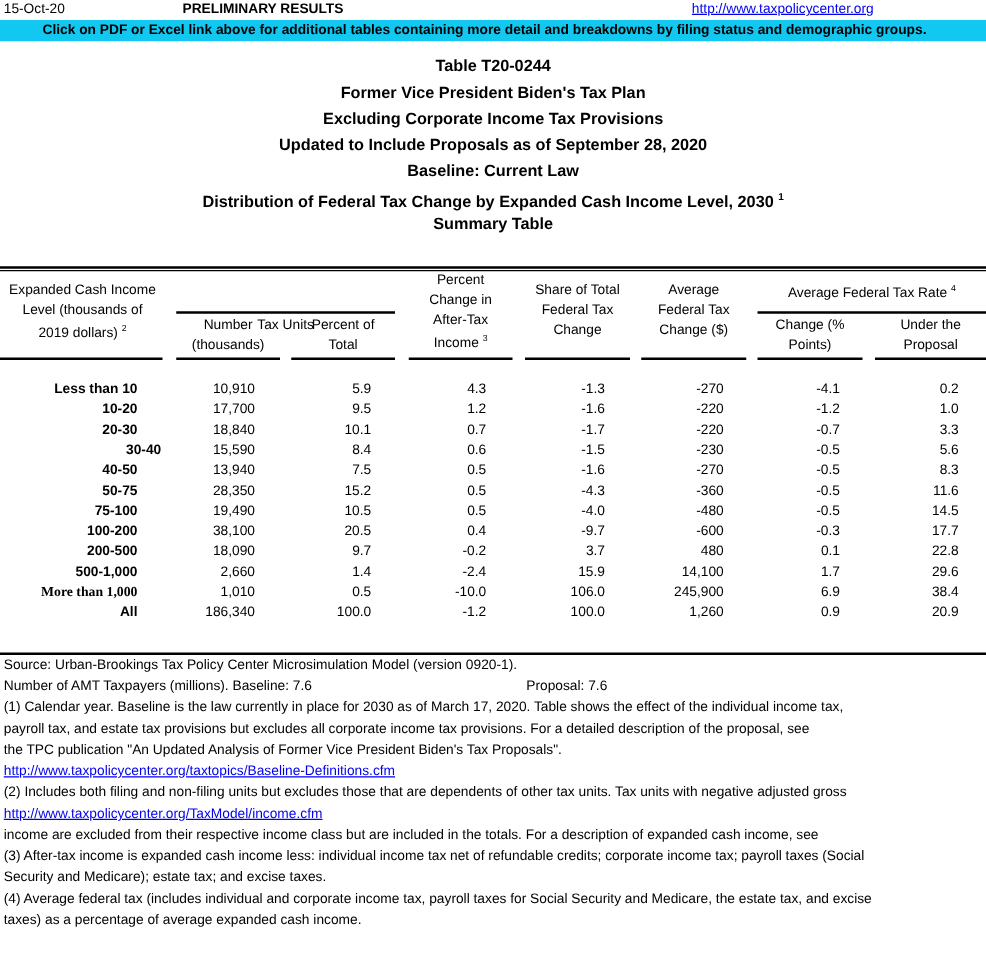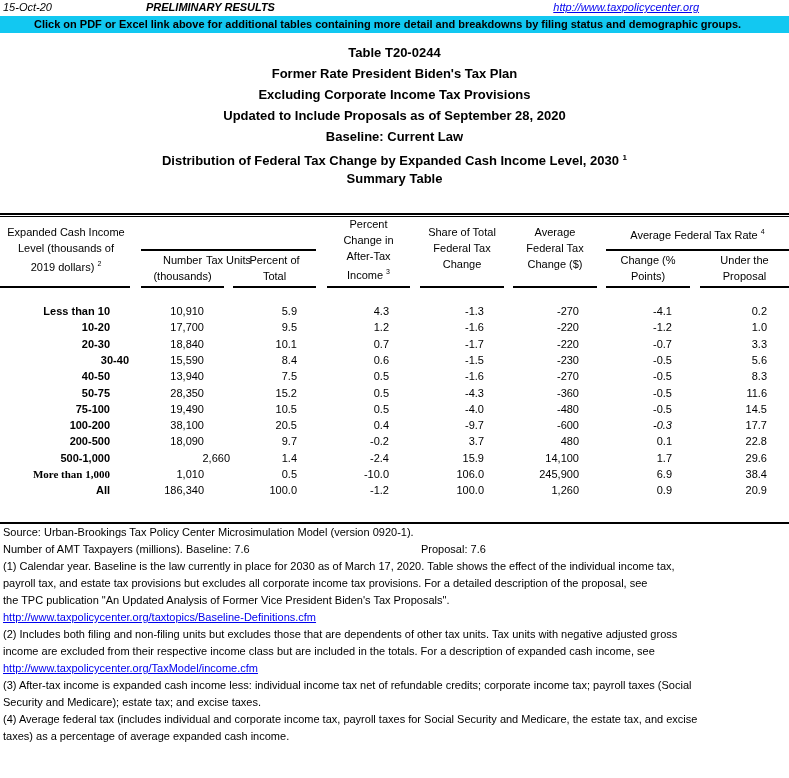--- a/index.html
+++ b/index.html
@@ -1,18 +1,18 @@
 <!DOCTYPE html>
 <html><head>
 <meta charset="utf-8">
 <style>
   html, body { margin:0; padding:0; background:#ffffff; }
   body { width:789px; height:778px; overflow:hidden; position:relative;
          font-family:"Liberation Sans", "DejaVu Sans", sans-serif; font-size:11px; color:#000; }
-  .topbar { position:absolute; left:0; top:0; width:705px; height:15px;font-style:italic; }
+  .topbar { position:absolute; left:0; top:0; width:705px; height:15px; }
   .topbar .date { position:absolute; left:3px; top:1px; font-size:11px; }
   .topbar .prelim { position:absolute; left:146px; top:1px; font-size:11px; font-weight:bold; }
   .topbar .url { position:absolute; right:6px; top:1px; font-size:11px; color:#0000ee; text-decoration:underline; cursor:pointer; }
   .banner { position:absolute; left:0; top:16px; width:789px; height:17px; background:#12c8f1;
             font-weight:bold; font-size:11px; line-height:17px; text-align:right; padding-right:0; box-sizing:border-box; }
   .banner span { position:absolute; left:34px; white-space:nowrap; }
   .titles { position:absolute; left:0; top:42px; width:789px; text-align:center; font-weight:bold; font-size:13px; }
   .titles div { height:21px; line-height:21px; }
   .titles sup { font-size:8px; }
   .rule-top { position:absolute; left:0; top:213px; width:789px; height:4px; border-top:2px solid #000; border-bottom:1px solid #000; box-sizing:border-box; }
@@ -35,21 +35,21 @@
   <span class="prelim">PRELIMINARY RESULTS</span>
   <a class="url">http://www.taxpolicycenter.org</a>
 </div>
 
 <div class="banner">
   <span>Click on PDF or Excel link above for additional tables containing more detail and breakdowns by filing status and demographic groups.</span>
 </div>
 
 <div class="titles">
   <div>Table T20-0244</div>
-  <div>Former Rate President Biden's Tax Plan</div>
+  <div>Former Vice President Biden's Tax Plan</div>
   <div>Excluding Corporate Income Tax Provisions</div>
   <div>Updated to Include Proposals as of September 28, 2020</div>
   <div>Baseline: Current Law</div>
   <div><span>Distribution of Federal Tax Change by Expanded Cash Income Level, 2030</span> <sup>1</sup></div>
   <div>Summary Table</div>
 </div>
 
 <div class="rule-top"></div>
 
 <div class="hdr" style="left:0;top:224px;width:132px;">
@@ -181,36 +181,36 @@
       <span class="c" style="right: 117px;">-0.5</span>
       <span class="c" style="right: 22px;">14.5</span>
     </div>
     <div class="row" style="top: 417.1px;">
       <span class="c" style="right: 679px; font-weight: bold;">100-200</span>
       <span class="c" style="right: 585px;">38,100</span>
       <span class="c" style="right: 492px;">20.5</span>
       <span class="c" style="right: 400px;">0.4</span>
       <span class="c" style="right: 305px;">-9.7</span>
       <span class="c" style="right: 210px;">-600</span>
-      <span class="c" style="right: 117px; font-style: italic;">-0.3</span>
+      <span class="c" style="right: 117px;">-0.3</span>
       <span class="c" style="right: 22px;">17.7</span>
     </div>
     <div class="row" style="top: 433.4px;">
       <span class="c" style="right: 679px; font-weight: bold;">200-500</span>
       <span class="c" style="right: 585px;">18,090</span>
       <span class="c" style="right: 492px;">9.7</span>
       <span class="c" style="right: 400px;">-0.2</span>
       <span class="c" style="right: 305px;">3.7</span>
       <span class="c" style="right: 210px;">480</span>
       <span class="c" style="right: 117px;">0.1</span>
       <span class="c" style="right: 22px;">22.8</span>
     </div>
     <div class="row" style="top: 449.7px;">
       <span class="c" style="right: 679px; font-weight: bold;">500-1,000</span>
-      <span class="c" style="right: 559px;">2,660</span>
+      <span class="c" style="right: 585px;">2,660</span>
       <span class="c" style="right: 492px;">1.4</span>
       <span class="c" style="right: 400px;">-2.4</span>
       <span class="c" style="right: 305px;">15.9</span>
       <span class="c" style="right: 210px;">14,100</span>
       <span class="c" style="right: 117px;">1.7</span>
       <span class="c" style="right: 22px;">29.6</span>
     </div>
     <div class="row" style="top: 466px;">
       <span class="c" style="right: 679px; font-weight: bold; font-family: Liberation Serif, serif;">More than 1,000</span>
       <span class="c" style="right: 585px;">1,010</span>
@@ -239,19 +239,19 @@
   <div class="line">Source: Urban-Brookings Tax Policy Center Microsimulation Model (version 0920-1).</div>
   <div class="line" style="position:relative;">
     <span>Number of AMT Taxpayers (millions).  Baseline: 7.6</span>
     <span class="amt-prop">Proposal: 7.6</span>
   </div>
   <div class="line">(1) Calendar year. Baseline is the law currently in place for 2030 as of March 17, 2020. Table shows the effect of the individual income tax,</div>
   <div class="line">payroll tax, and estate tax provisions but excludes all corporate income tax provisions. For a detailed description of the proposal, see</div>
   <div class="line">the TPC publication "An Updated Analysis of Former Vice President Biden's Tax Proposals".</div>
   <div class="line"><a>http://www.taxpolicycenter.org/taxtopics/Baseline-Definitions.cfm</a></div>
   <div class="line">(2) Includes both filing and non-filing units but excludes those that are dependents of other tax units. Tax units with negative adjusted gross</div>
+  <div class="line"><a>http://www.taxpolicycenter.org/TaxModel/income.cfm</a></div>
   <div class="line">income are excluded from their respective income class but are included in the totals. For a description of expanded cash income, see</div>
-  <div class="line"><a>http://www.taxpolicycenter.org/TaxModel/income.cfm</a></div>
   <div class="line">(3) After-tax income is expanded cash income less: individual income tax net of refundable credits; corporate income tax; payroll taxes (Social</div>
   <div class="line">Security and Medicare); estate tax; and excise taxes.</div>
   <div class="line">(4) Average federal tax (includes individual and corporate income tax, payroll taxes for Social Security and Medicare, the estate tax, and excise</div>
   <div class="line">taxes) as a percentage of average expanded cash income.</div>
 </div>
 
 </body></html>

